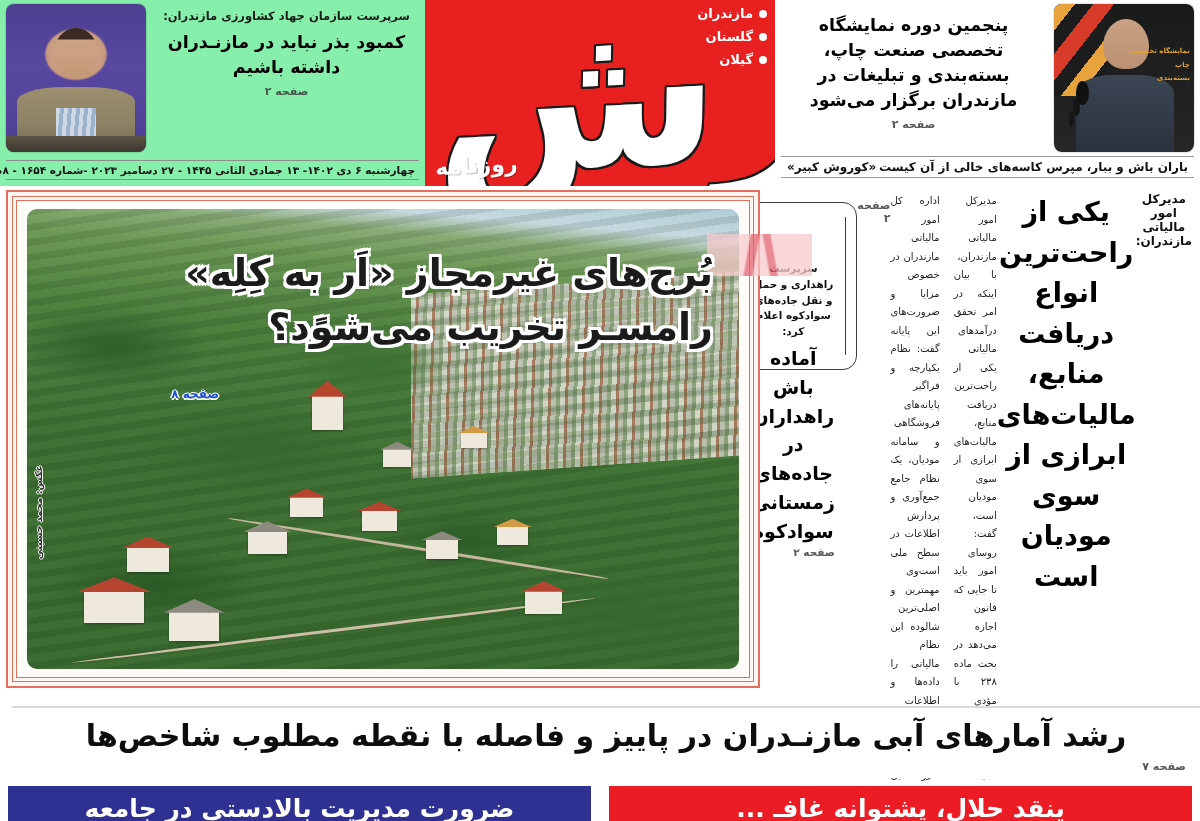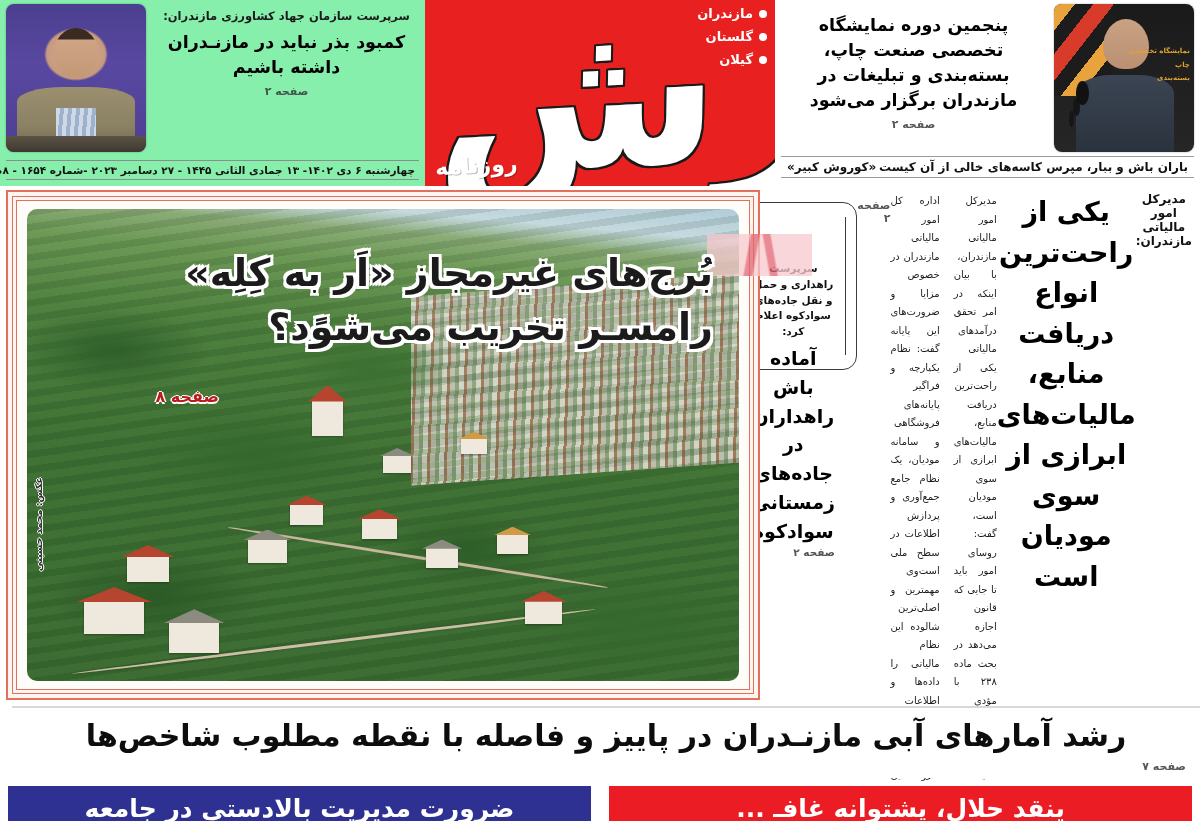--- a/index.html
+++ b/index.html
@@ -211,21 +211,21 @@
   }
   .brief-pagetag {
     font-size: 10.5px; color: #3a3a3a; font-weight: 700;
     margin-top: auto; letter-spacing: 1px; opacity: .85;
     text-align: right;
   }
 
   
   .feature {
     flex: 1 1 auto;
-    margin: 4px 8px 6px 6px;
+    margin: 4px 8px 18px 6px;
     position: relative;
     background: #fdf6f0;
     border: 2px solid #e2705c;
     padding: 4px;
   }
   .feature-inner {
     width: 100%; height: 100%;
     border: 1.5px solid #e2705c;
     padding: 3px;
     background: #fdf6f0;
@@ -254,21 +254,21 @@
     line-height: 1.42;
     letter-spacing: -0.5px;
     text-shadow:
       2.5px 0 0 #fff, -2.5px 0 0 #fff, 0 2.5px 0 #fff, 0 -2.5px 0 #fff,
       2px 2px 0 #fff, -2px -2px 0 #fff, 2px -2px 0 #fff, -2px 2px 0 #fff,
       3px 3px 0 #fff, -3px 3px 0 #fff, 3px -3px 0 #fff, -3px -3px 0 #fff;
   }
   .feature-pagetag {
     position: absolute; top: 178px; right: 520px;
     z-index: 7;
-    font-size: 16px; font-weight: 700; color: #b91c1c;
+    font-size: 12px; font-weight: 700; color: #1d4ed8;
     letter-spacing: 1px;
     text-shadow: 1.5px 0 0 #fff, -1.5px 0 0 #fff, 0 1.5px 0 #fff, 0 -1.5px 0 #fff;
   }
   .photo-credit {
     position: absolute;
     left: 6px; bottom: 110px;
     z-index: 7;
     font-size: 9.5px; color: #2b2b2b; font-weight: 700;
     writing-mode: vertical-rl;
     transform: rotate(180deg);

